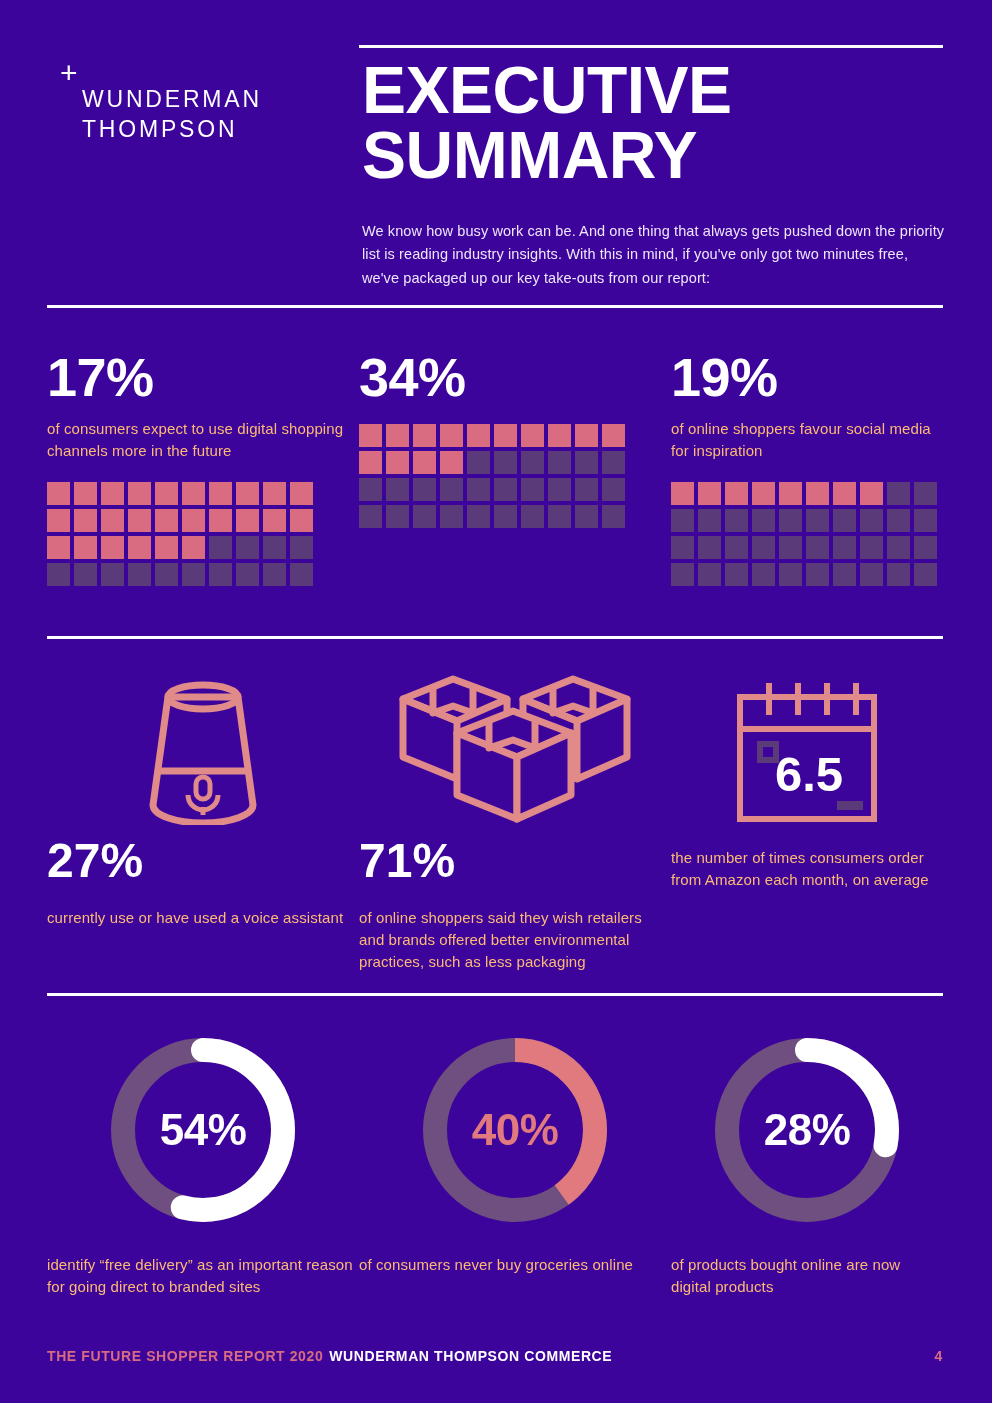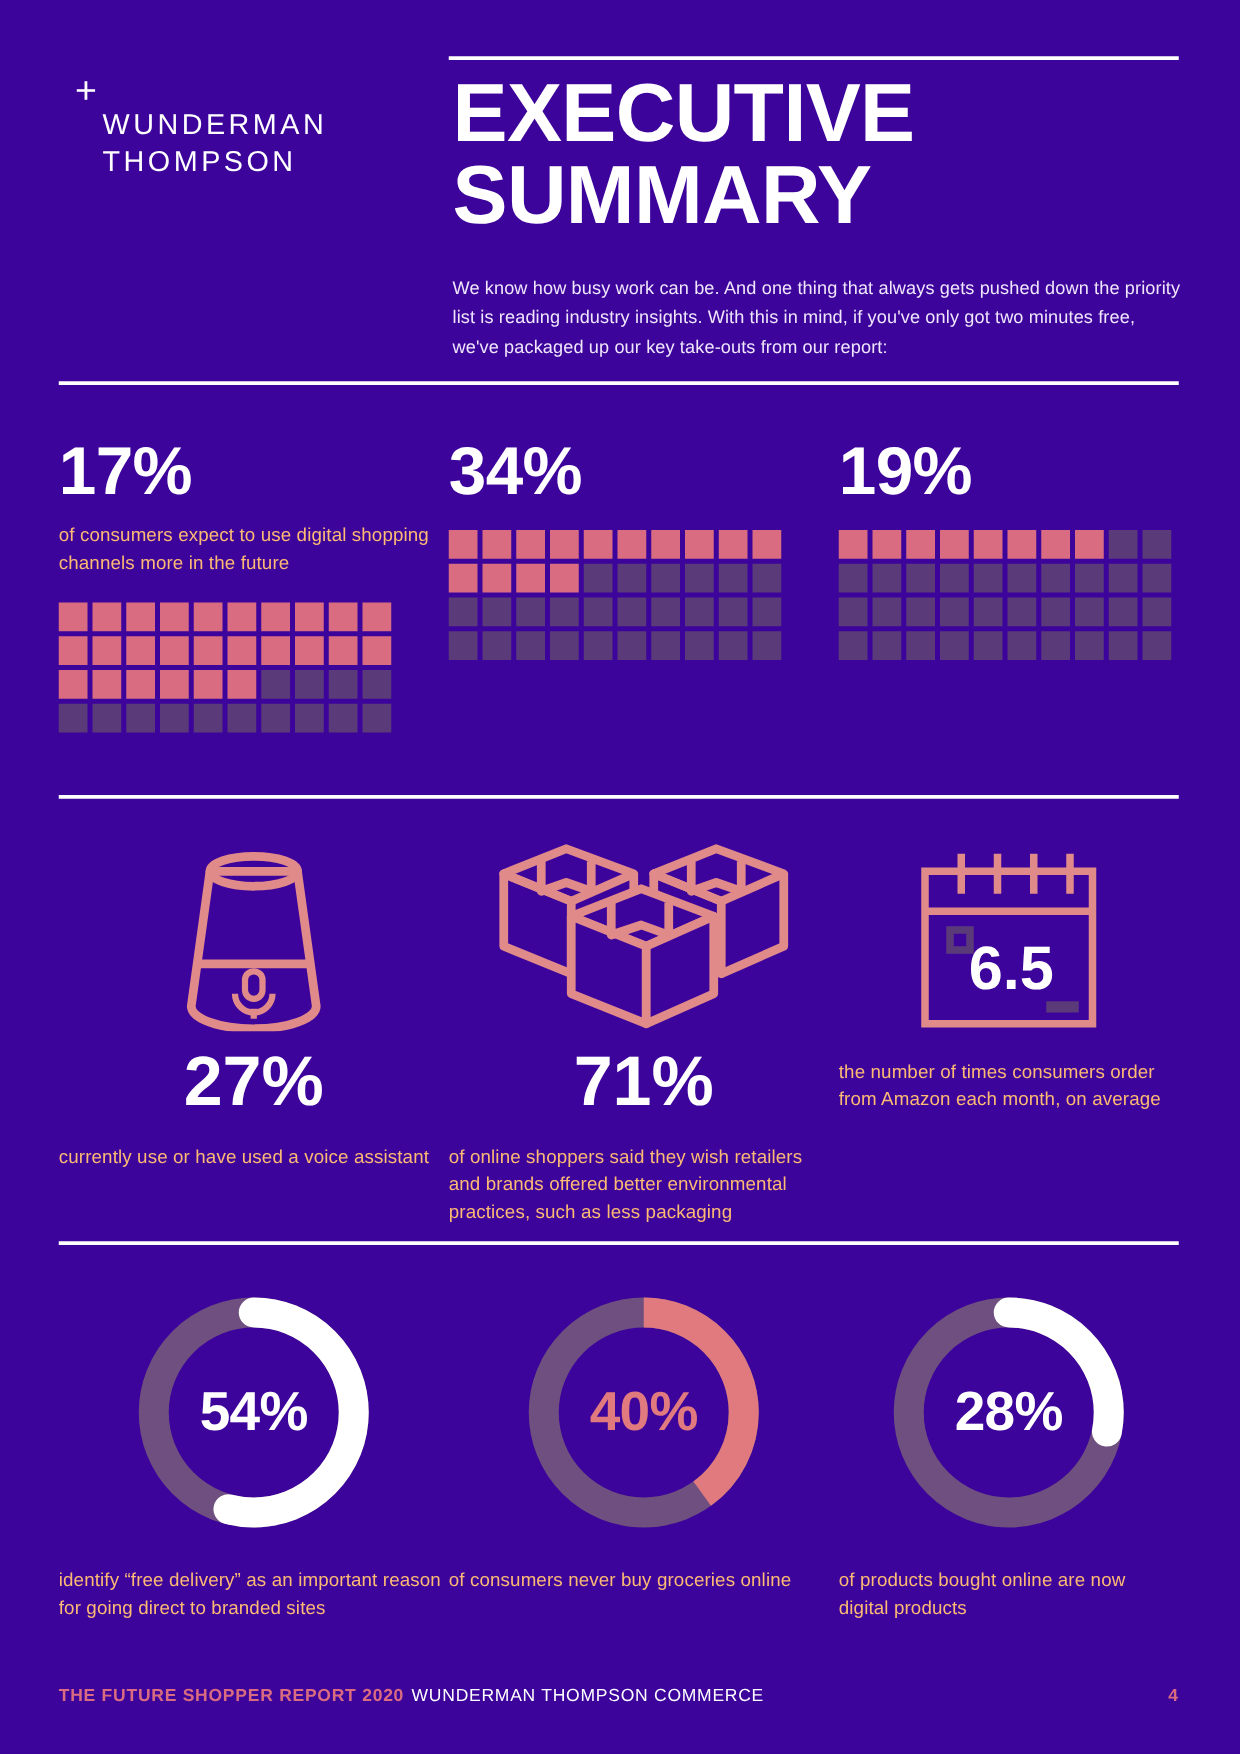--- a/index.html
+++ b/index.html
@@ -142,23 +142,22 @@
 
   
   .row-icons { top: 655px; }
   .icon-box {
     height: 170px;
     display: flex;
     align-items: flex-end;
     justify-content: center;
   }
   .stat-center {
-    text-align: center;
     margin-top: 12px;
-    font-size: 56px;
+    font-size: 48px;
     font-weight: 700;
     line-height: 1;
     color: #ffffff;
   }
   .row-icons .caption {
     margin-top: 22px;
     text-align: left;
   }
 
   
@@ -196,21 +195,21 @@
     font-size: 14px;
     letter-spacing: 0.6px;
   }
   .footer-report {
     color: #d96c81;
     font-weight: 700;
   }
   .footer-brand {
     color: #ffffff;
     margin-left: 6px;
-    font-weight: 400;
+    font-weight: 700;
     text-align: right;
   }
   .footer-page {
     margin-left: auto;
     color: #d96c81;
     font-weight: 700;
   }
 </style>
 </head>
 <body>
@@ -323,20 +322,21 @@
           <div class="waffle-cell"></div>
           <div class="waffle-cell"></div>
           <div class="waffle-cell"></div>
           <div class="waffle-cell"></div>
           <div class="waffle-cell"></div>
         </div>
     </div>
 
     <div class="col c3">
       <div class="big-stat">19%</div>
+      <div class="caption">of online shoppers favour social media for inspiration</div>
       <div class="waffle">
           <div class="waffle-cell on"></div>
           <div class="waffle-cell on"></div>
           <div class="waffle-cell on"></div>
           <div class="waffle-cell on"></div>
           <div class="waffle-cell on"></div>
           <div class="waffle-cell on"></div>
           <div class="waffle-cell on"></div>
           <div class="waffle-cell on"></div>
           <div class="waffle-cell"></div>

